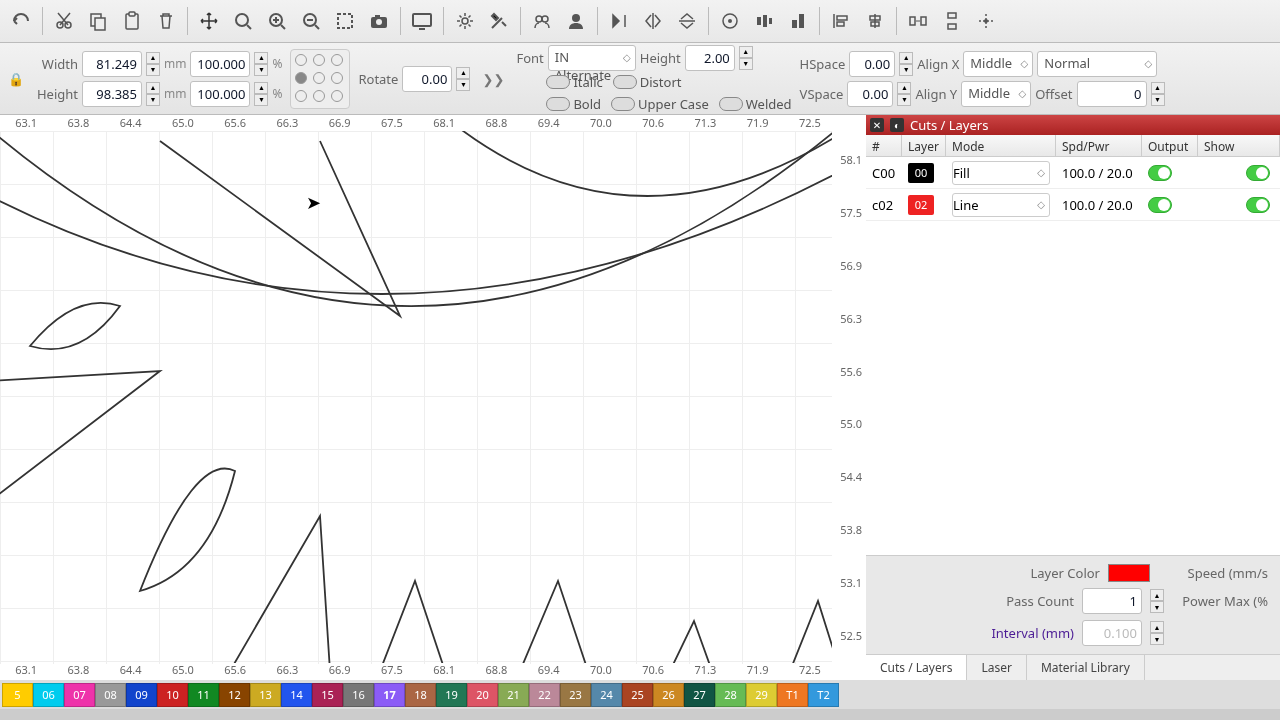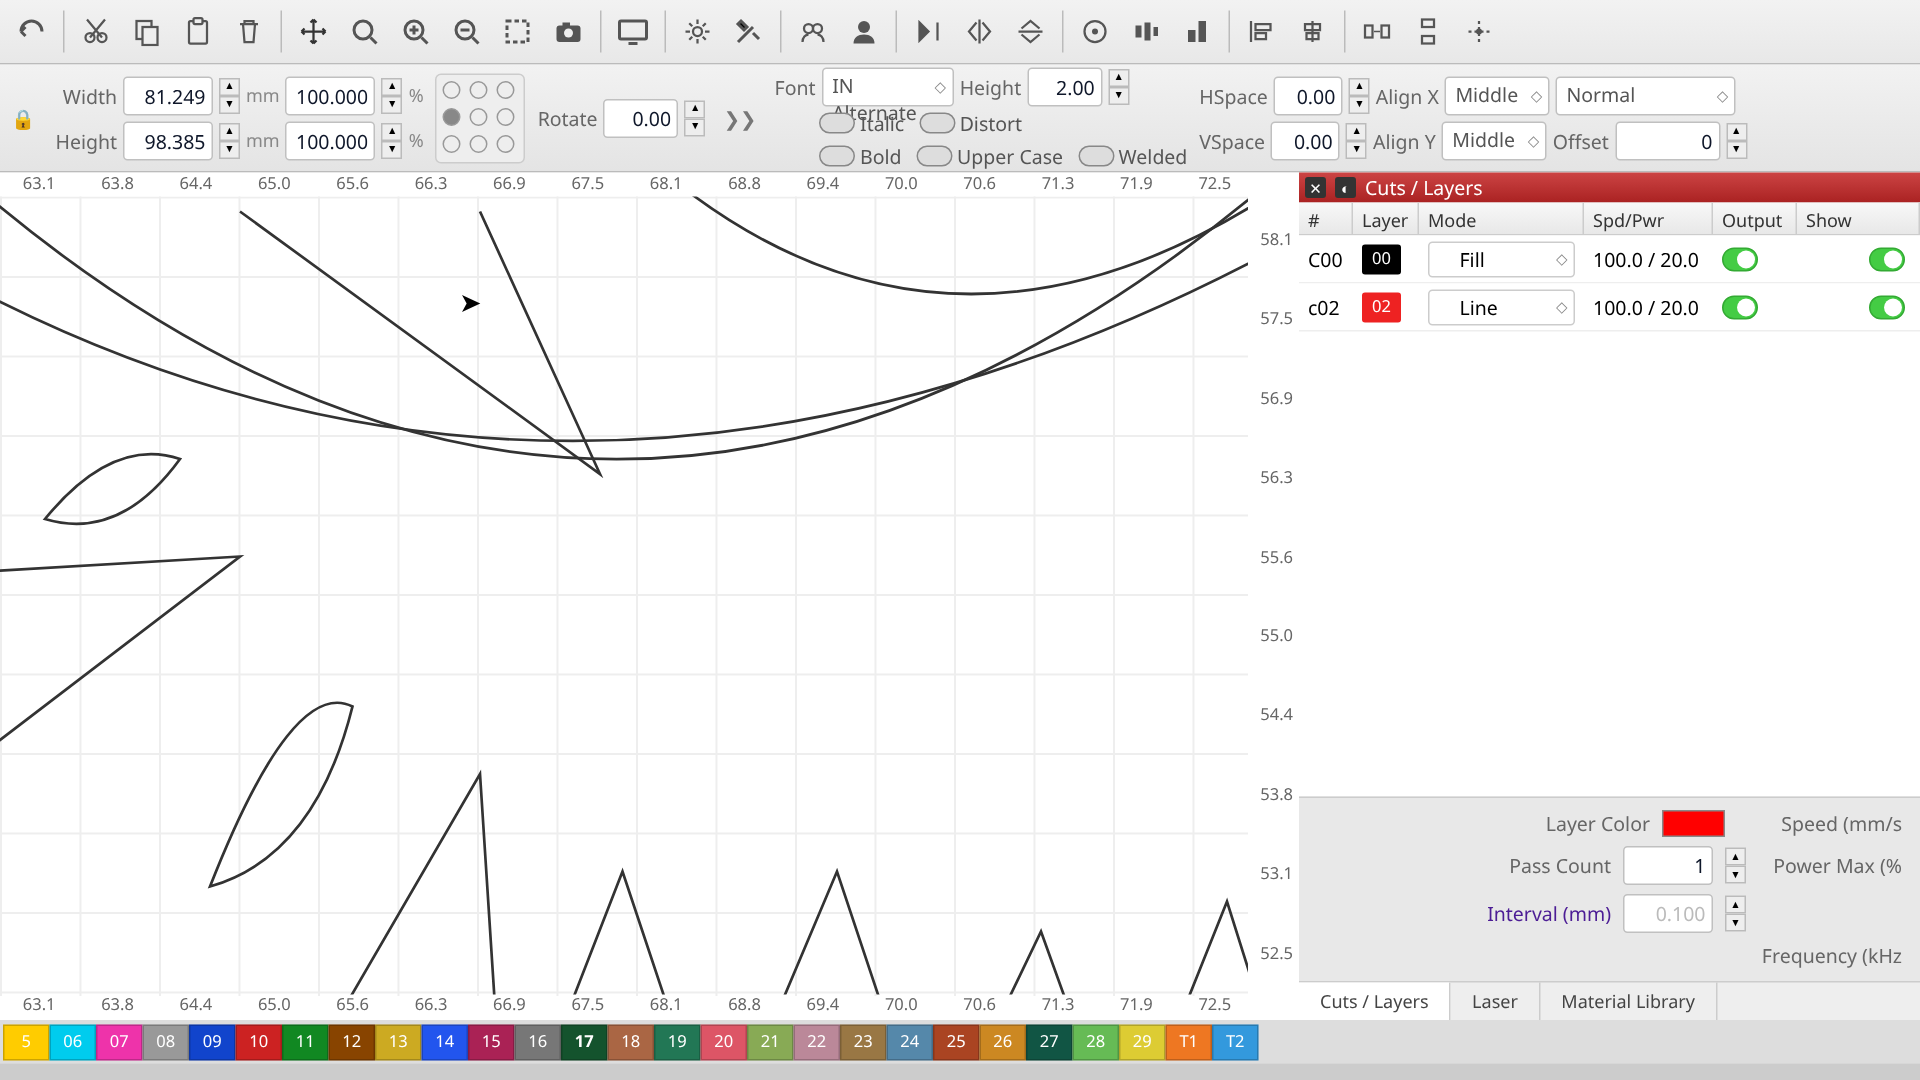--- a/index.html
+++ b/index.html
@@ -32,21 +32,21 @@
   .grid{position:absolute;inset:16px 34px 16px 0;background-image:linear-gradient(#eee 1px,transparent 1px),linear-gradient(90deg,#eee 1px,transparent 1px);background-size:53px 53px}
   .cursor-arrow{position:absolute;left:306px;top:75px;font-size:18px;color:#000;pointer-events:none}
   .panel{width:414px;background:#e8e8e8;display:flex;flex-direction:column}
   .panel-hdr{height:20px;background:linear-gradient(#c44,#a22);color:#fff;display:flex;align-items:center;padding:0 4px;font-size:12px;gap:6px}
   .panel-hdr .x{width:14px;height:14px;background:#333;border-radius:2px;display:flex;align-items:center;justify-content:center;font-size:10px;cursor:pointer}
   .tbl-hdr{height:22px;background:linear-gradient(#f8f8f8,#e8e8e8);border-bottom:1px solid #ccc;display:flex}
   .th{border-right:1px solid #ccc;padding:3px 6px;font-size:12px;color:#333}
   .tbl-row{height:32px;display:flex;align-items:center;background:#fff;border-bottom:1px solid #eee}
   .td{padding:2px 6px;font-size:13px}
   .swatch{width:26px;height:20px;display:flex;align-items:center;justify-content:center;color:#fff;font-size:11px;border-radius:2px}
-  .mode-dd{flex:1;height:24px;border:1px solid #ccc;border-radius:3px;background:#fff;padding:2px 20px;position:relative}
+  .mode-dd{flex:1;height:24px;border:1px solid #ccc;border-radius:3px;background:#fff;padding:2px 0;position:relative}
   .mode-dd::after{content:"◇";position:absolute;right:4px;top:3px;font-size:10px;color:#888}
   .tog-sw{width:24px;height:16px;border-radius:8px;background:#4c4;position:relative;border:1px solid #3a3}
   .tog-sw::after{content:"";position:absolute;right:1px;top:1px;width:12px;height:12px;background:#fff;border-radius:50%}
   .layer-props{padding:8px 12px;display:flex;flex-direction:column;gap:6px;border-top:1px solid #ccc;margin-top:auto}
   .prop-row{display:flex;align-items:center;justify-content:flex-end;gap:8px}
   .color-box{width:42px;height:18px;background:#f00;border:1px solid #888}
   .tabs{display:flex;height:26px;background:#eee;border-top:1px solid #ccc}
   .tab{padding:4px 14px;font-size:12px;color:#444;cursor:pointer;border-right:1px solid #ccc}
   .tab.on{background:#fff}
   .palette{height:29px;background:#ddd;display:flex;align-items:center;padding:0 2px;gap:0}
@@ -483,23 +483,20 @@
       </div>
       <div class="prop-row">
         <span class="lbl" style="color:#4c1d95">Interval (mm)</span>
         <input class="numin" style="width: 60px; color: rgb(187, 187, 187);" disabled="" value="0.100">
         <div class="spinners">
             <div class="spin">▲</div>
             <div class="spin">▼</div>
           </div>
         <span style="width:96px"></span>
       </div>
-      <div class="prop-row">
-        <span class="lbl" style="width:280px;text-align:right">Frequency (kHz</span>
-      </div>
     </div>
     <div class="tabs" id="ptabs">
         <div class="tab on">Cuts / Layers</div>
         <div class="tab">Laser</div>
         <div class="tab">Material Library</div>
       </div>
   </div>
 </div>
 
 <div class="palette" id="palette">
@@ -508,21 +505,21 @@
     <div class="pcell" style="background: rgb(238, 51, 170);">07</div>
     <div class="pcell" style="background: rgb(153, 153, 153);">08</div>
     <div class="pcell" style="background: rgb(17, 68, 204);">09</div>
     <div class="pcell" style="background: rgb(204, 34, 34);">10</div>
     <div class="pcell" style="background: rgb(17, 136, 34);">11</div>
     <div class="pcell" style="background: rgb(136, 68, 0);">12</div>
     <div class="pcell" style="background: rgb(204, 170, 34);">13</div>
     <div class="pcell" style="background: rgb(34, 85, 238);">14</div>
     <div class="pcell" style="background: rgb(170, 34, 85);">15</div>
     <div class="pcell" style="background: rgb(119, 119, 119);">16</div>
-    <div class="pcell" style="background: #14532d; font-weight: bold;">17</div>
+    <div class="pcell" style="background: #8b5cf6; font-weight: bold;">17</div>
     <div class="pcell" style="background: rgb(170, 102, 68);">18</div>
     <div class="pcell" style="background: rgb(34, 119, 85);">19</div>
     <div class="pcell" style="background: rgb(221, 85, 102);">20</div>
     <div class="pcell" style="background: rgb(136, 170, 85);">21</div>
     <div class="pcell" style="background: rgb(187, 136, 153);">22</div>
     <div class="pcell" style="background: rgb(153, 119, 68);">23</div>
     <div class="pcell" style="background: rgb(85, 136, 170);">24</div>
     <div class="pcell" style="background: rgb(170, 68, 34);">25</div>
     <div class="pcell" style="background: rgb(204, 136, 34);">26</div>
     <div class="pcell" style="background: rgb(17, 85, 68);">27</div>

